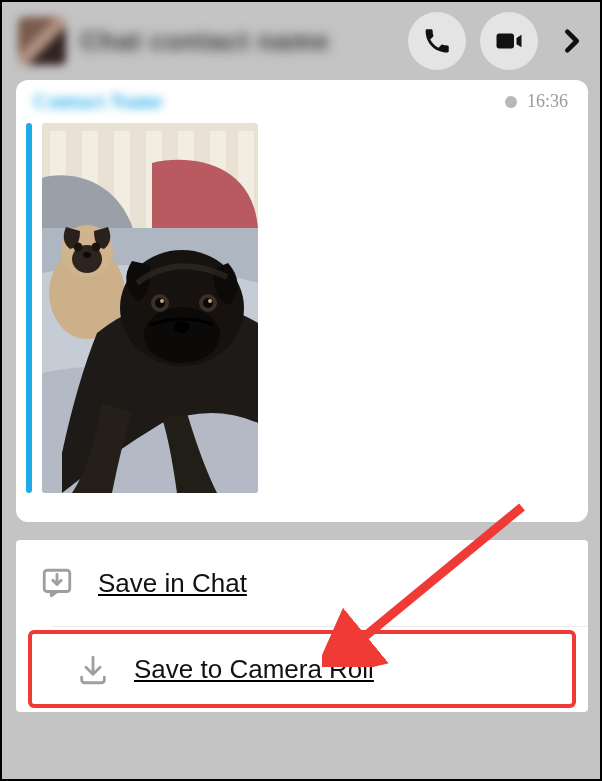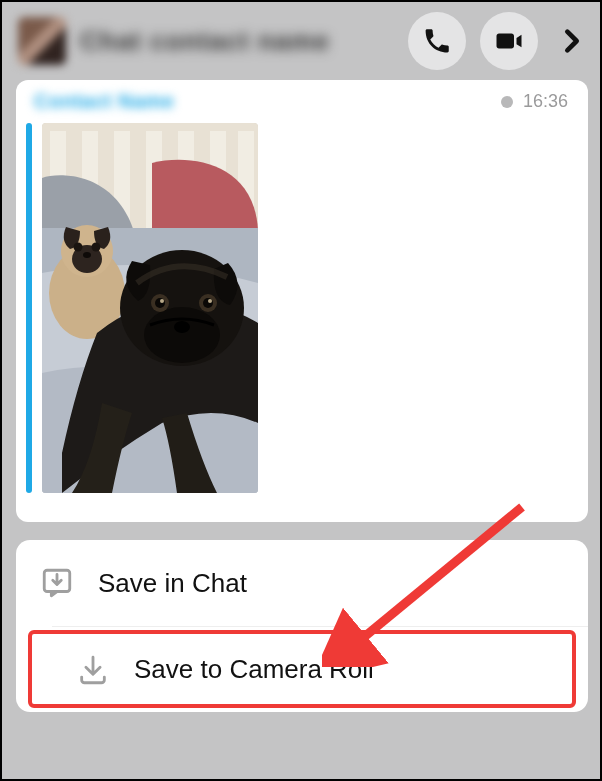--- a/index.html
+++ b/index.html
@@ -65,20 +65,21 @@
     height: 442px;
     background: #fff;
     border-radius: 12px;
     overflow: hidden;
   }
   .sender-row {
     display: flex;
     align-items: center;
     justify-content: space-between;
     padding: 10px 20px 6px 18px;
+    font-family: Liberation Serif, serif;
   }
   .sender-name {
     font-size: 20px;
     font-weight: 800;
     color: #1fa9e6;
     filter: blur(5px);
     letter-spacing: 0.5px;
   }
   .time-wrap {
     display:flex; align-items:center; gap:10px;
@@ -106,22 +107,23 @@
   }
   .photo svg { display:block; }
 
   
   .sheet {
     position:absolute;
     left: 14px;
     top: 538px;
     width: 572px;
     background: #fff;
-    border-radius: 14px;
-    overflow: hidden;
+    border-radius: 4px;
+    overflow: hidden;
+    text-decoration: underline;
   }
   .sheet-item {
     display:flex;
     align-items:center;
     gap: 24px;
     height: 86px;
     padding: 0 24px;
     font-size: 26px;
     color:#111;
   }

